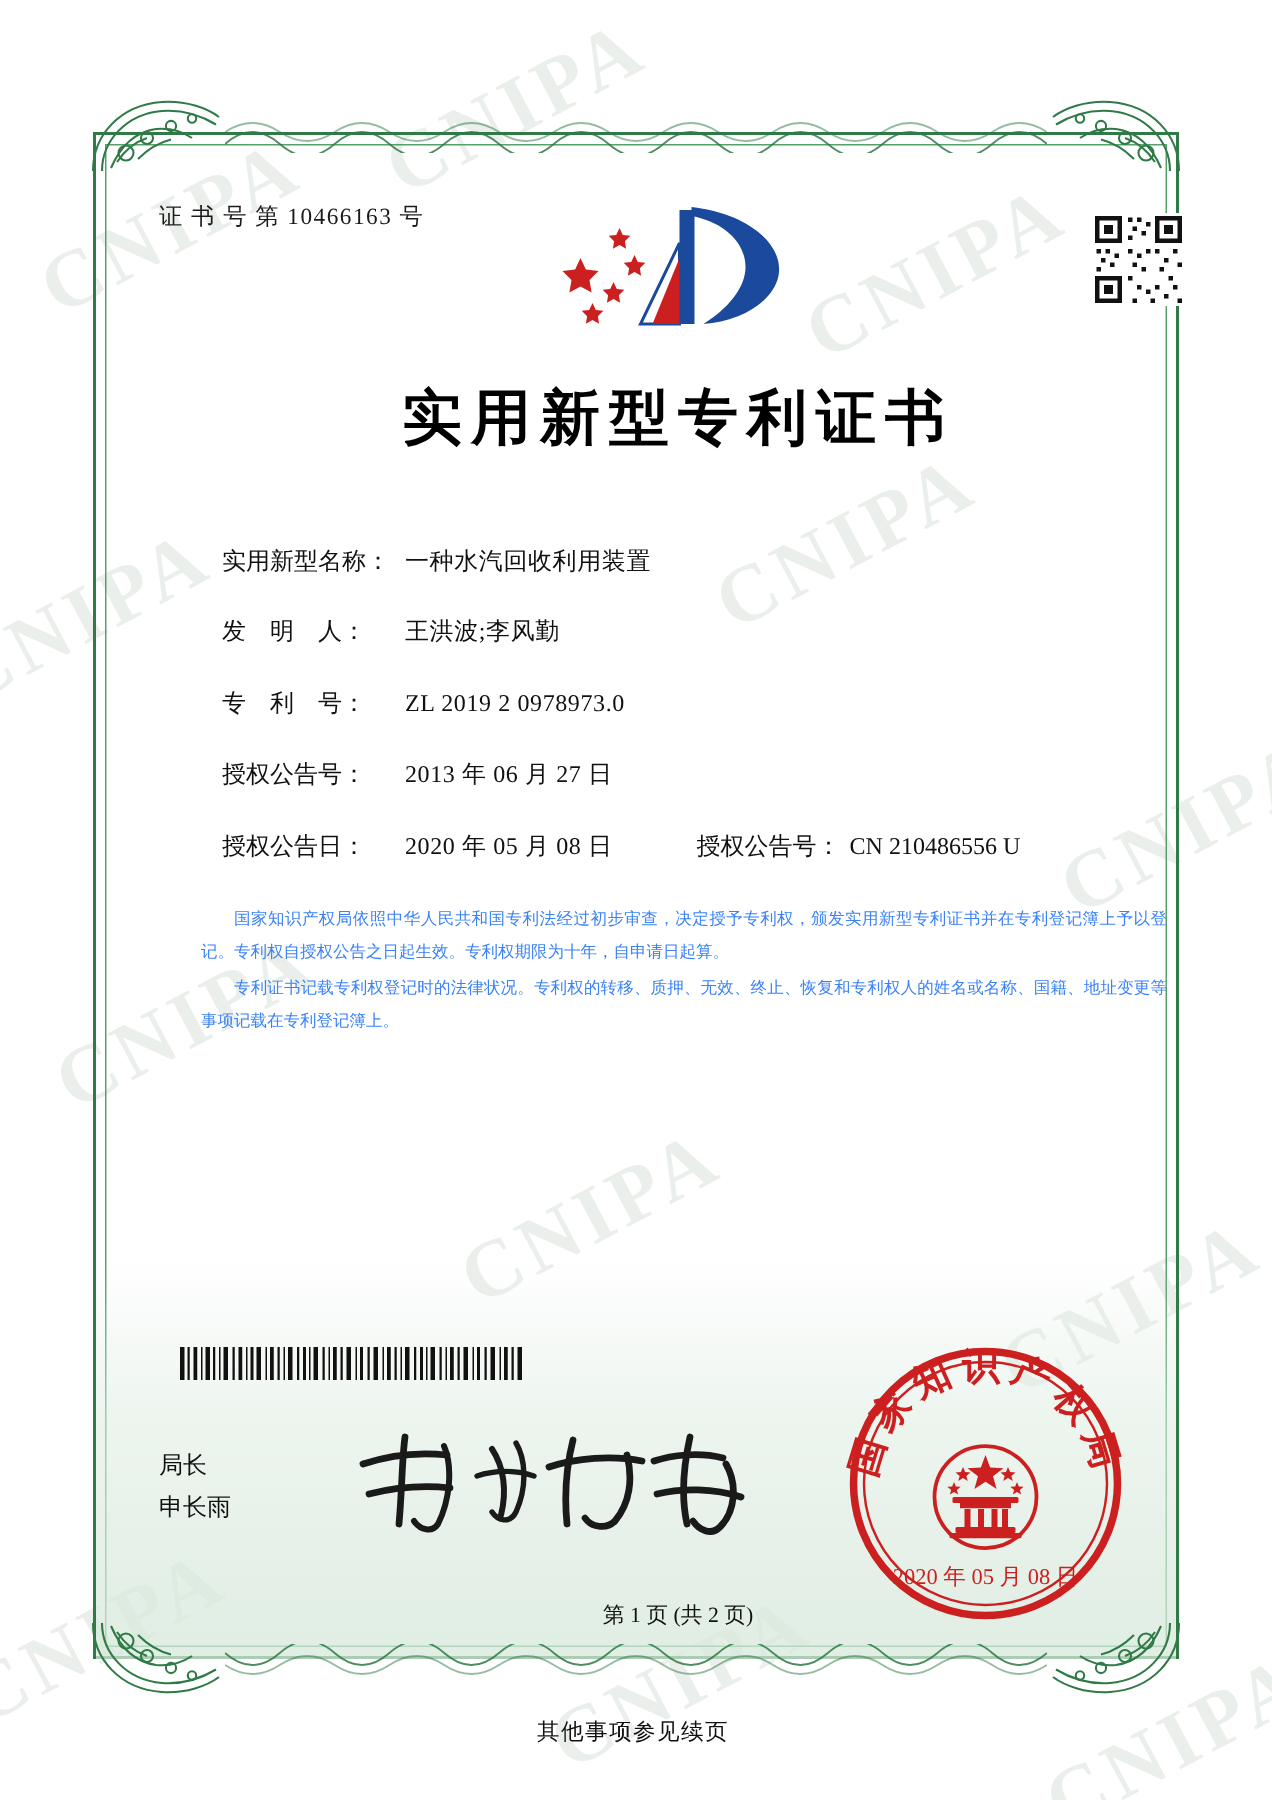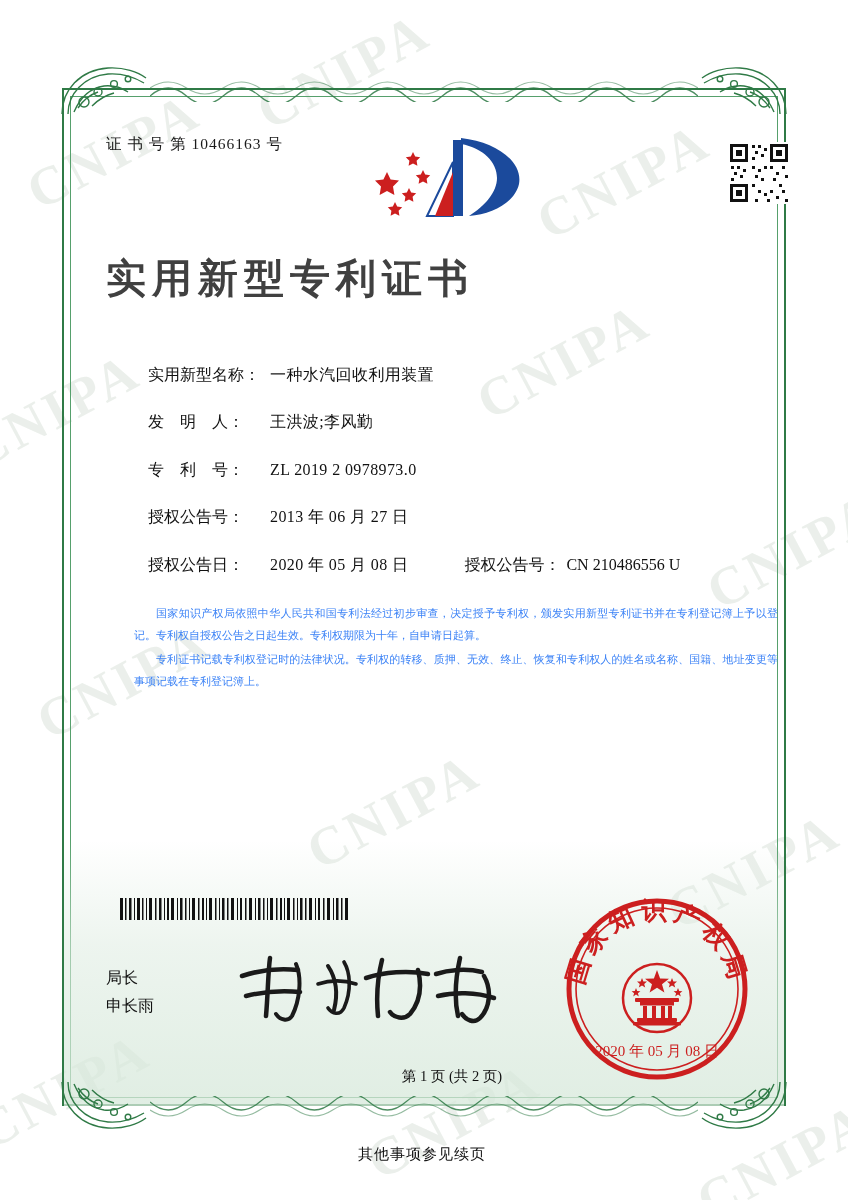--- a/index.html
+++ b/index.html
@@ -108,24 +108,25 @@
 
   .logo-wrap {
     position: absolute;
     left: 0; right: 0;
     top: 44px;
     display: flex;
     justify-content: center;
     z-index: 5;
   }
   .title {
+    text-align: center;
     font-size: 40px;
     font-weight: bold;
     letter-spacing: 6px;
-    color: #404040;
+    color: #000000;
     margin-top: 96px;
     font-family: "Liberation Serif", "DejaVu Serif", serif;
   }
 
   .fields {
     margin-top: 58px;
     padding-left: 42px;
     padding-right: 10px;
   }
   .field-row {

